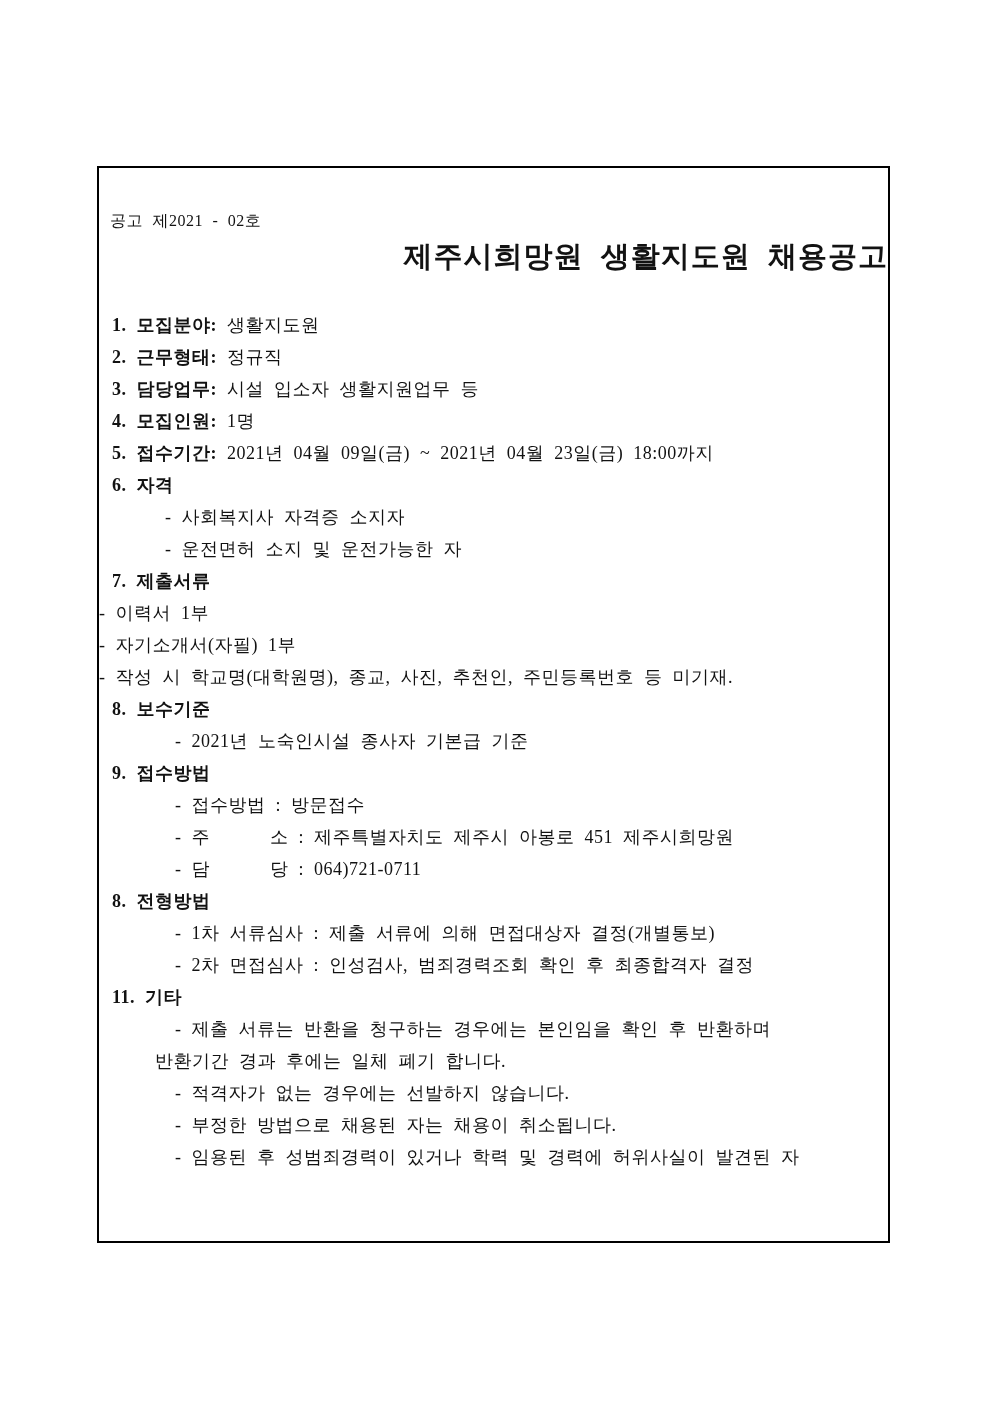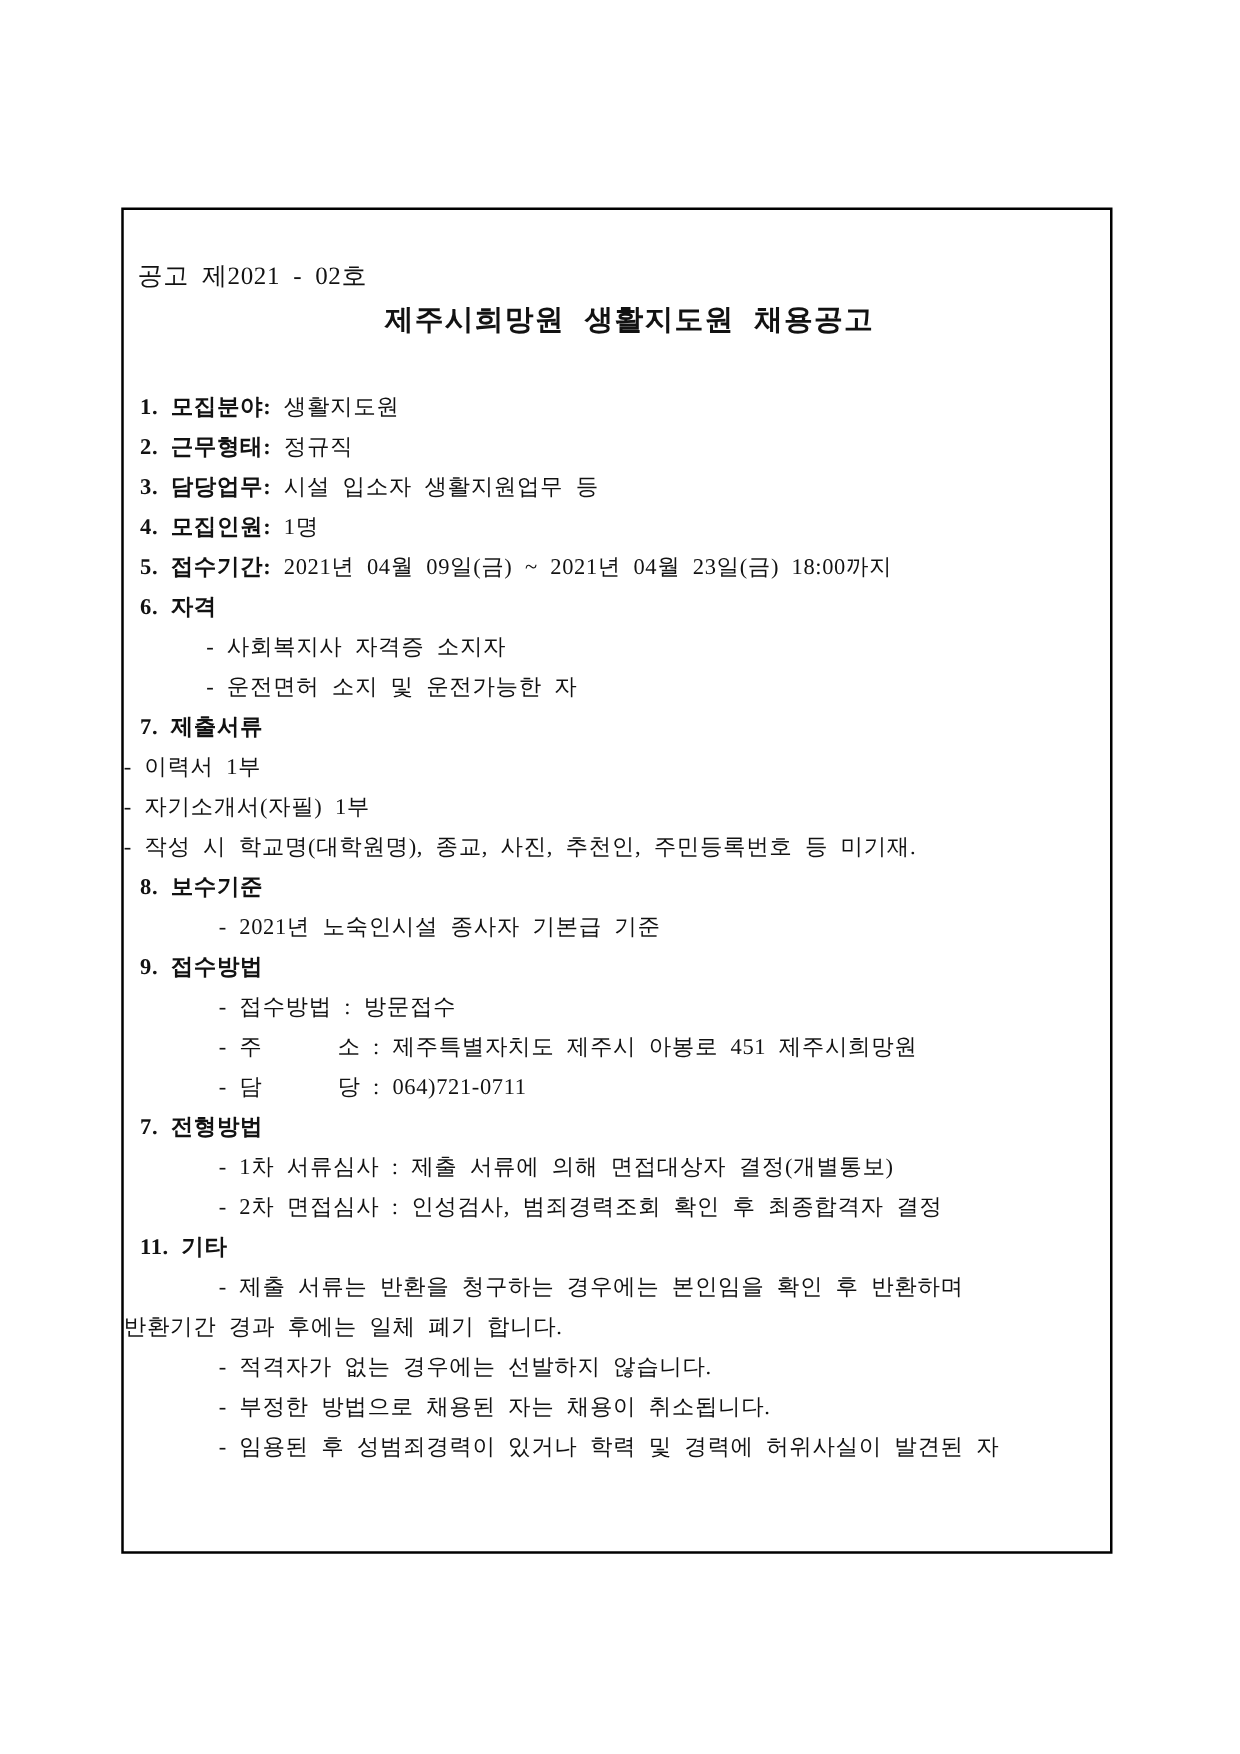--- a/index.html
+++ b/index.html
@@ -21,33 +21,33 @@
     width: 793px;
     height: 1077px;
     box-sizing: border-box;
     border: 2px solid #000000;
     background: #ffffff;
   }
   .doc-number {
     position: absolute;
     top: 41px;
     left: 11px;
-    font-size: 20px;
+    font-size: 16px;
     line-height: 24px;
     letter-spacing: 0.5px;
     word-spacing: 5px;
     white-space: pre-wrap;
   }
   .doc-title {
     position: absolute;
     top: 69px;
-    left: 10px;
+    left: 0;
     width: 100%;
-    text-align: center;
-    font-size: 23px;
+    text-align: right;
+    font-size: 29px;
     font-weight: bold;
     line-height: 38px;
     letter-spacing: 1px;
     word-spacing: 9px;
     white-space: pre-wrap;
   }
   .doc-body {
     position: absolute;
     top: 141px;
     left: 0;
@@ -58,21 +58,21 @@
   }
   .line {
     line-height: 32px;
     white-space: pre-wrap;
   }
   .line .label { font-weight: bold; font-family: Liberation Serif, serif; }
   .indent-item { padding-left: 13px; }
   .indent-sub  { padding-left: 41px; margin-left: 35px; }
   .indent-sub7 { }
   .indent-sub6 { padding-left: 66px; }
-  .indent-cont { }
+  .indent-cont { padding-left: 56px; }
 </style>
 </head>
 <body>
 
 <div class="doc-frame">
 
   <div class="doc-number">공고 제2021 - 02호</div>
 
   <div class="doc-title">제주시희망원 생활지도원 채용공고</div>
 
@@ -108,21 +108,21 @@
     <div class="line indent-sub"><span>- 2021년 노숙인시설 종사자 기본급 기준</span></div>
 
     <div class="line indent-item"><span class="label">9. 접수방법</span></div>
 
     <div class="line indent-sub"><span>- 접수방법 : 방문접수</span></div>
 
     <div class="line indent-sub"><span>- 주      소 : 제주특별자치도 제주시 아봉로 451 제주시희망원</span></div>
 
     <div class="line indent-sub"><span>- 담      당 : 064)721-0711</span></div>
 
-    <div class="line indent-item"><span class="label">7. 전형방법</span></div>
+    <div class="line indent-item"><span class="label">8. 전형방법</span></div>
 
     <div class="line indent-sub"><span>- 1차 서류심사 : 제출 서류에 의해 면접대상자 결정(개별통보)</span></div>
 
     <div class="line indent-sub"><span>- 2차 면접심사 : 인성검사, 범죄경력조회 확인 후 최종합격자 결정</span></div>
 
     <div class="line indent-item"><span class="label">11. 기타</span></div>
 
     <div class="line indent-sub"><span>- 제출 서류는 반환을 청구하는 경우에는 본인임을 확인 후 반환하며</span></div>
 
     <div class="line indent-cont"><span>반환기간 경과 후에는 일체 폐기 합니다.</span></div>

